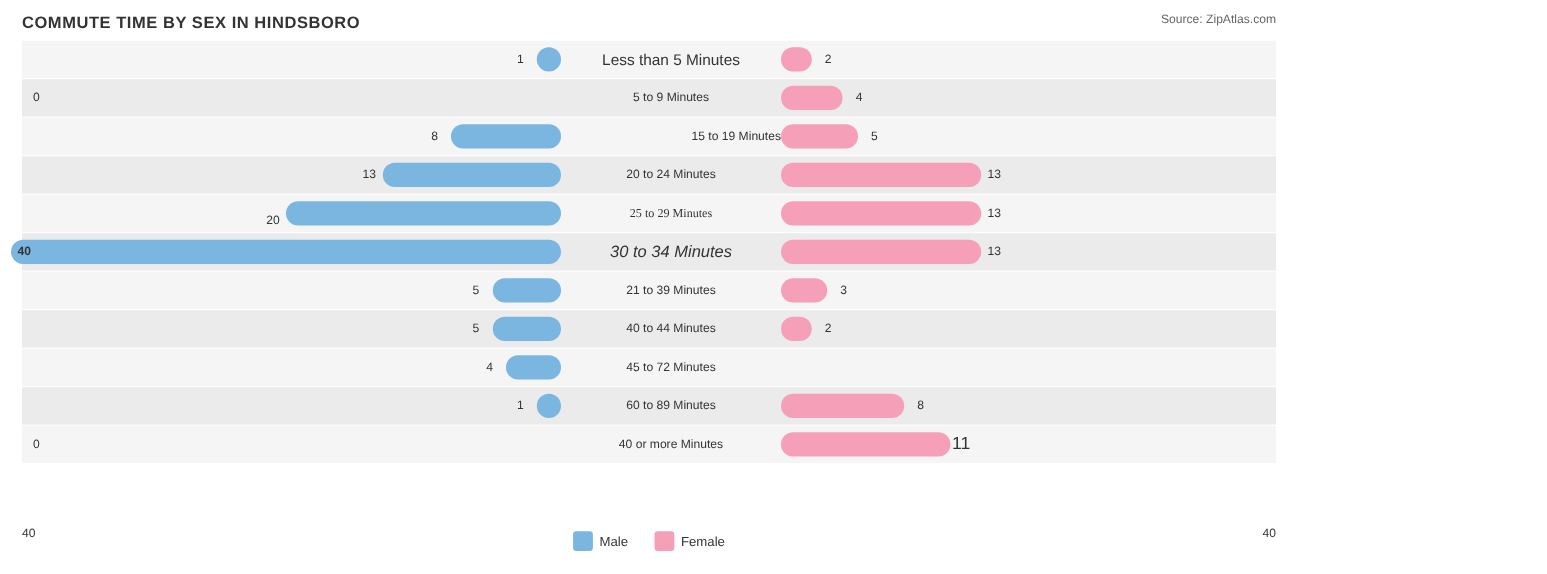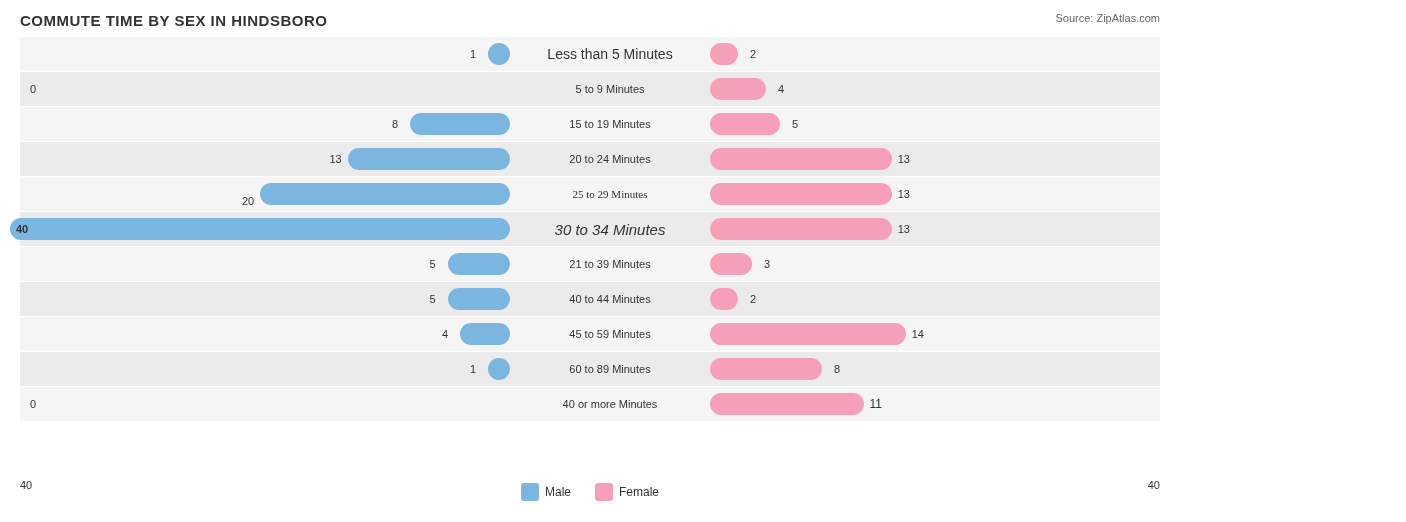--- a/index.html
+++ b/index.html
@@ -196,21 +196,21 @@
     </div>
   </div>
       <div class="bar-row" style="display: flex; align-items: center;">
     <div class="left-section">
 
         <div class="bar-blue" style="width:100px;">
           <span style="position:absolute;left:-18px;font-size:11px;color:#333;">8</span>
         </div>
 
     </div>
-    <div class="label-center" style="font-size:11px;color:#333;z-index:2;">15 to 19 Minutes</div>
+    <div class="label-center" style="font-size:11px;color:#333;z-index:2;text-align:right;">15 to 19 Minutes</div>
     <div class="right-section">
 
         <div class="bar-pink" style="width:70px;">
           <span style="position:absolute;right:-18px;font-size:11px;color:#333;">5</span>
         </div>
 
     </div>
   </div>
       <div class="bar-row" style="display: flex; align-items: center;">
     <div class="left-section">
@@ -298,28 +298,21 @@
     </div>
   </div>
       <div class="bar-row" style="display: flex; align-items: center;">
     <div class="left-section">
 
         <div class="bar-blue" style="width:50px;">
           <span style="position:absolute;left:-18px;font-size:11px;color:#333;">4</span>
         </div>
 
     </div>
-    <div class="label-center" style="font-size:11px;color:#333;z-index:2;">45 to 59 Minutes</div>
-    <div class="right-section">
-
-        <div class="bar-pink" style="width:196px;">
-          <span style="position:absolute;right:-18px;font-size:11px;color:#333;">14</span>
-        </div>
-
-    </div>
+    <div class="label-center" style="font-size:11px;color:#333;z-index:2;">45 to 72 Minutes</div>
   </div>
       <div class="bar-row" style="display: flex; align-items: center;">
     <div class="left-section">
 
         <div class="bar-blue" style="width:22px;">
           <span style="position:absolute;left:-18px;font-size:11px;color:#333;">1</span>
         </div>
 
     </div>
     <div class="label-center" style="font-size:11px;color:#333;z-index:2;">60 to 89 Minutes</div>
@@ -332,21 +325,21 @@
     </div>
   </div>
       <div class="bar-row" style="display: flex; align-items: center;">
     <div class="left-section">
       <span style="position:absolute;left:0;font-size:11px;color:#333;">0</span>
     </div>
     <div class="label-center" style="font-size:11px;color:#333;z-index:2;">40 or more Minutes</div>
     <div class="right-section">
 
         <div class="bar-pink" style="width:154px;">
-          <span style="position:absolute;right:-18px;font-size:12px;color:#333;">11</span>
+          <span style="position:absolute;right:-18px;font-size:16px;color:#333;">11</span>
         </div>
 
     </div>
   </div>
     </div>
 
   <div class="axis-bottom">
     <span>40</span>
     <div class="legend">
       <div class="legend-item">

